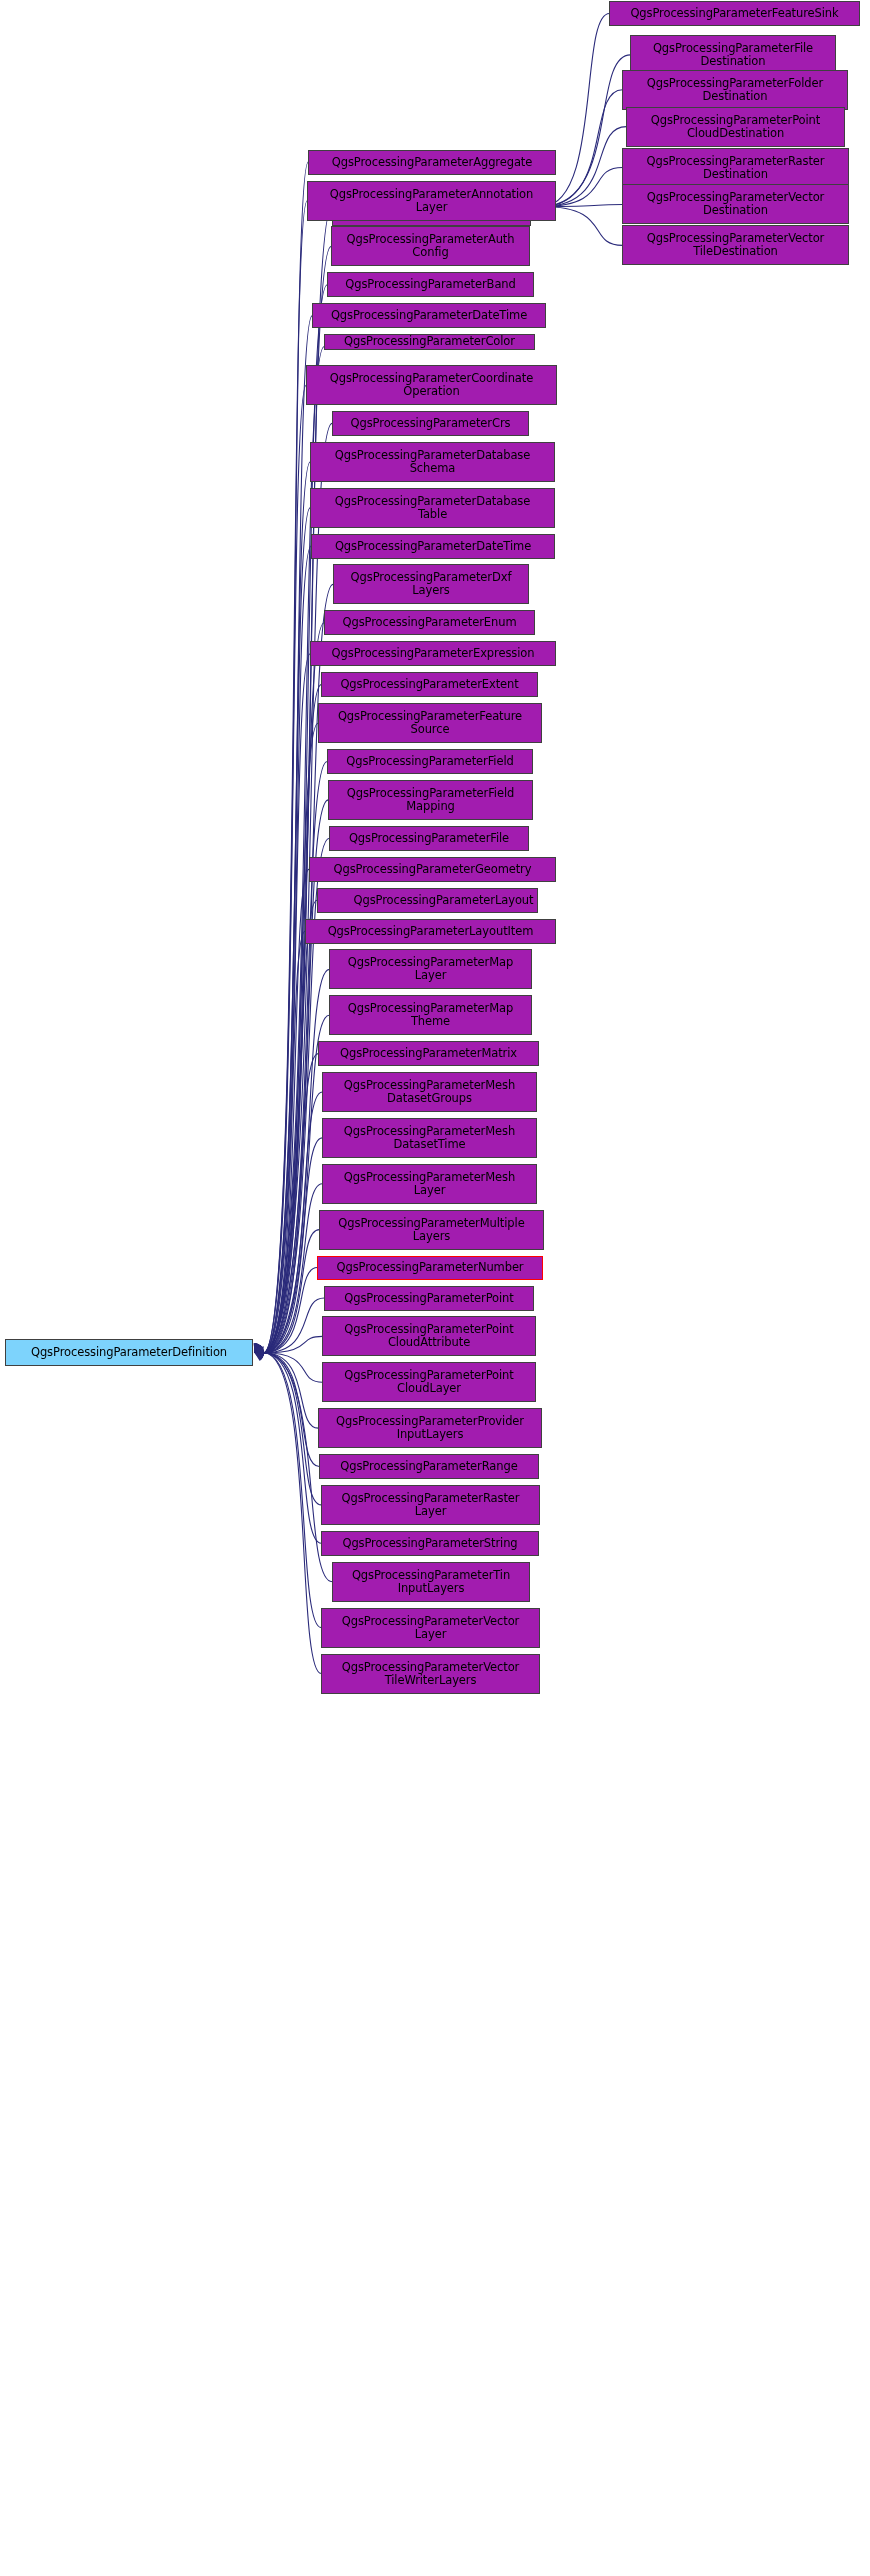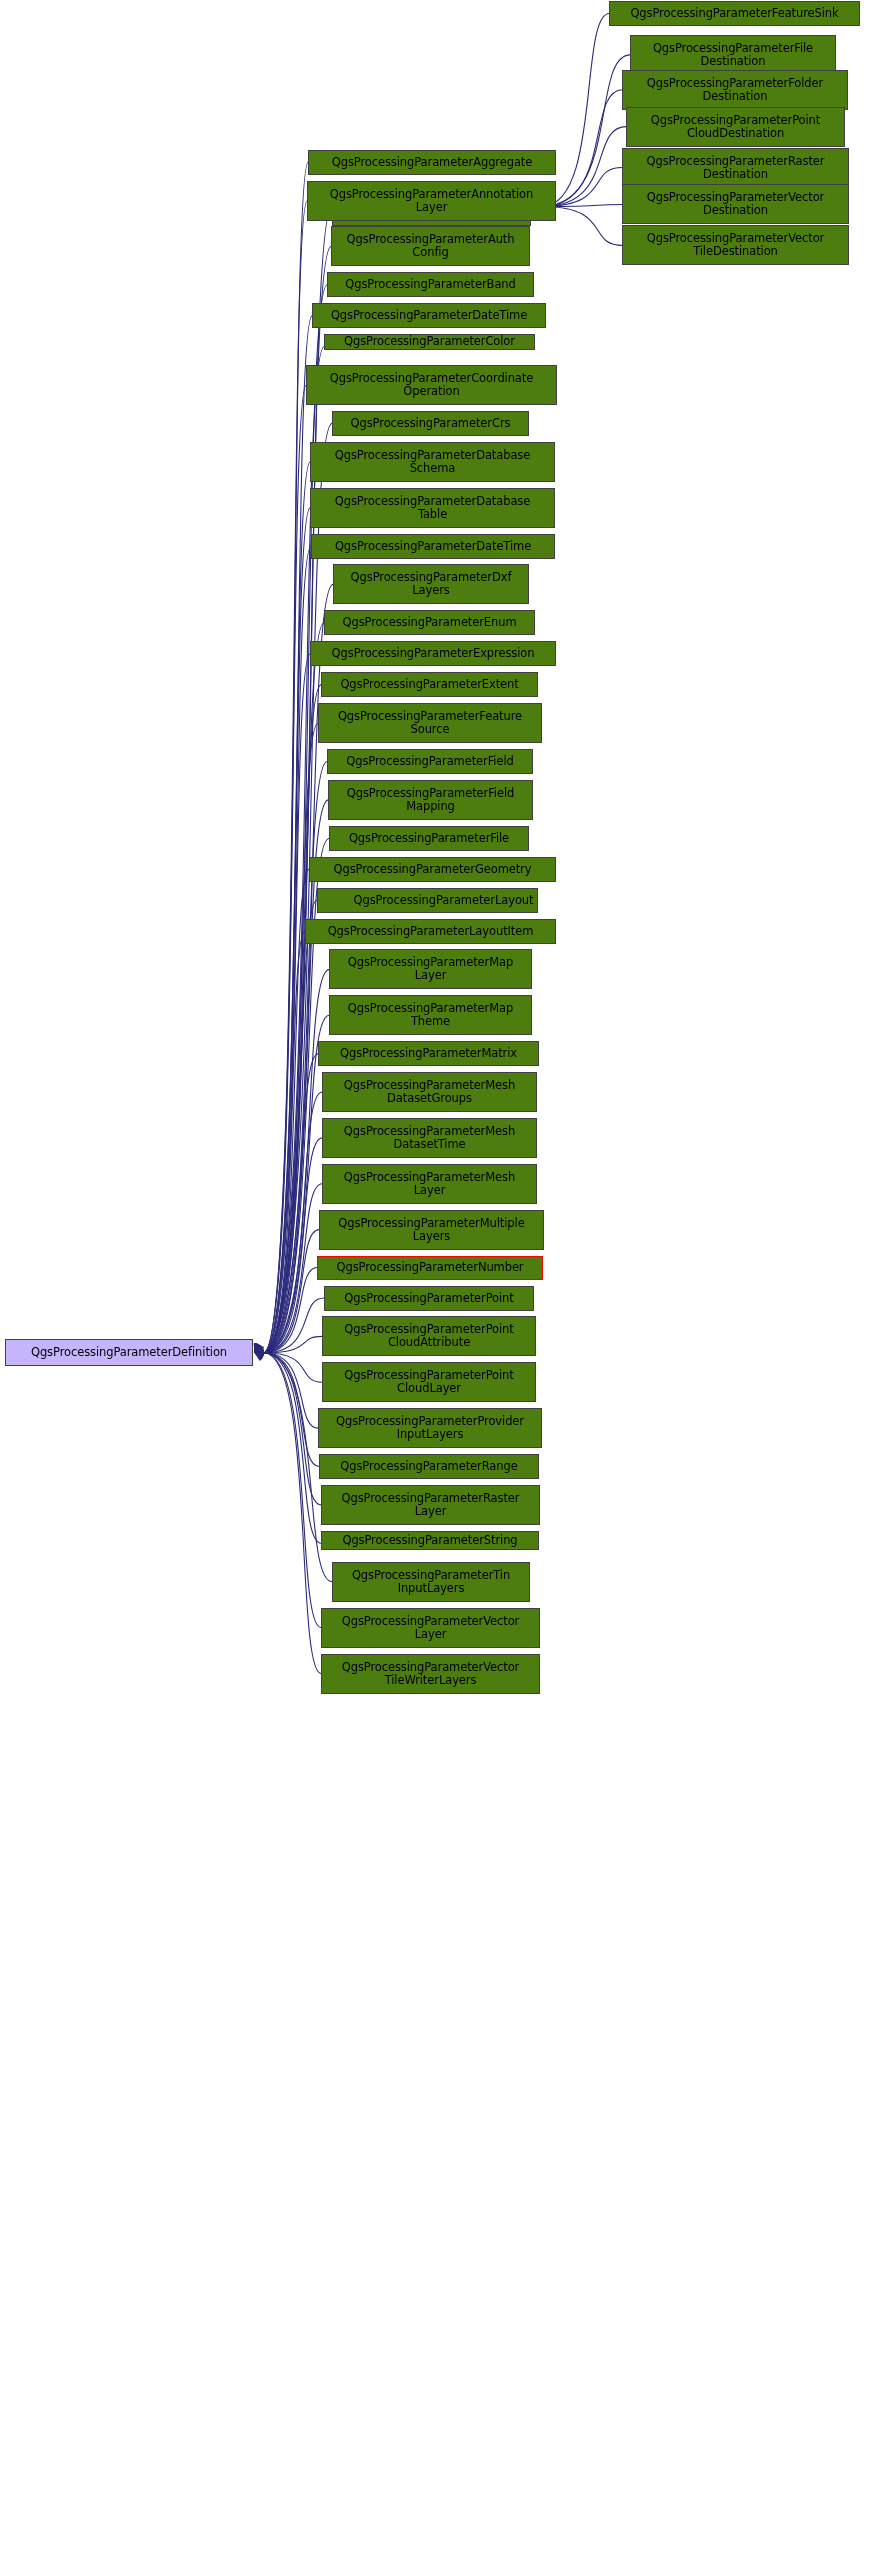--- a/index.html
+++ b/index.html
@@ -24,33 +24,33 @@
     position: absolute;
     left: 0; top: 0;
     width: 871px;
     height: 2576px;
     pointer-events: none;
   }
   .node {
     position: absolute;
     box-sizing: border-box;
     border: 1px solid #404040;
-    background: #4d7c0f;
+    background: #a21caf;
     color: #000000;
     font-size: 11.5px;
     line-height: 13.5px;
     display: flex;
     align-items: center;
     justify-content: center;
     text-align: center;
     white-space: pre-line;
     letter-spacing: -0.1px;
   }
   .node.root {
-    background: #c4b5fd;
+    background: #7dd3fc;
     border: 1px solid #404040;
   }
   .node.highlight {
     border: 1px solid #ff0000;
   }
 </style>
 </head>
 <body>
 
 <div id="diagram">
@@ -202,21 +202,21 @@
     <div class="node" style="left: 324px; top: 1286px; width: 210px; height: 25px;">QgsProcessingParameterPoint</div>
     <div class="node" style="left: 322px; top: 1316px; width: 214px; height: 40px;">QgsProcessingParameterPoint
 CloudAttribute</div>
     <div class="node" style="left: 322px; top: 1362px; width: 214px; height: 40px;">QgsProcessingParameterPoint
 CloudLayer</div>
     <div class="node" style="left: 318px; top: 1408px; width: 224px; height: 40px;">QgsProcessingParameterProvider
 InputLayers</div>
     <div class="node" style="left: 319px; top: 1454px; width: 220px; height: 25px;">QgsProcessingParameterRange</div>
     <div class="node" style="left: 321px; top: 1485px; width: 219px; height: 40px;">QgsProcessingParameterRaster
 Layer</div>
-    <div class="node" style="left: 321px; top: 1531px; width: 218px; height: 19px;">QgsProcessingParameterString</div>
+    <div class="node" style="left: 321px; top: 1531px; width: 218px; height: 25px;">QgsProcessingParameterString</div>
     <div class="node" style="left: 332px; top: 1562px; width: 198px; height: 40px;">QgsProcessingParameterTin
 InputLayers</div>
     <div class="node" style="left: 321px; top: 1608px; width: 219px; height: 40px;">QgsProcessingParameterVector
 Layer</div>
     <div class="node" style="left: 321px; top: 1654px; width: 219px; height: 40px;">QgsProcessingParameterVector
 TileWriterLayers</div>
     <div class="node" style="left: 609px; top: 1px; width: 251px; height: 25px;">QgsProcessingParameterFeatureSink</div>
     <div class="node" style="left: 630px; top: 35px; width: 206px; height: 40px;">QgsProcessingParameterFile
 Destination</div>
     <div class="node" style="left: 622px; top: 70px; width: 226px; height: 40px;">QgsProcessingParameterFolder

